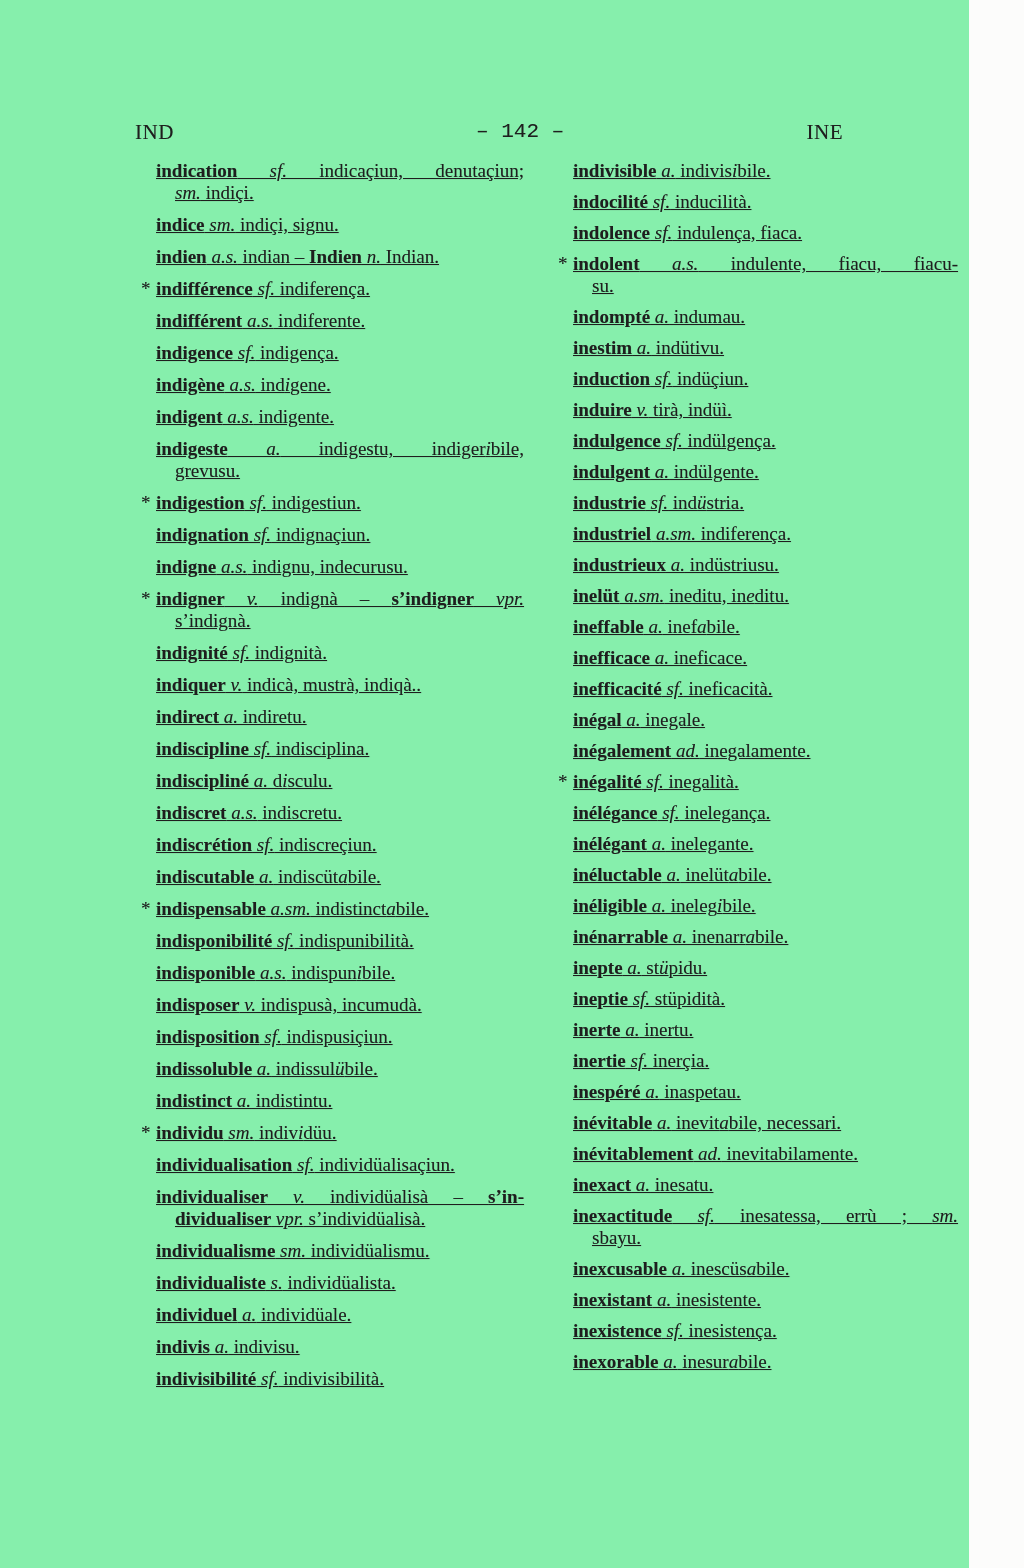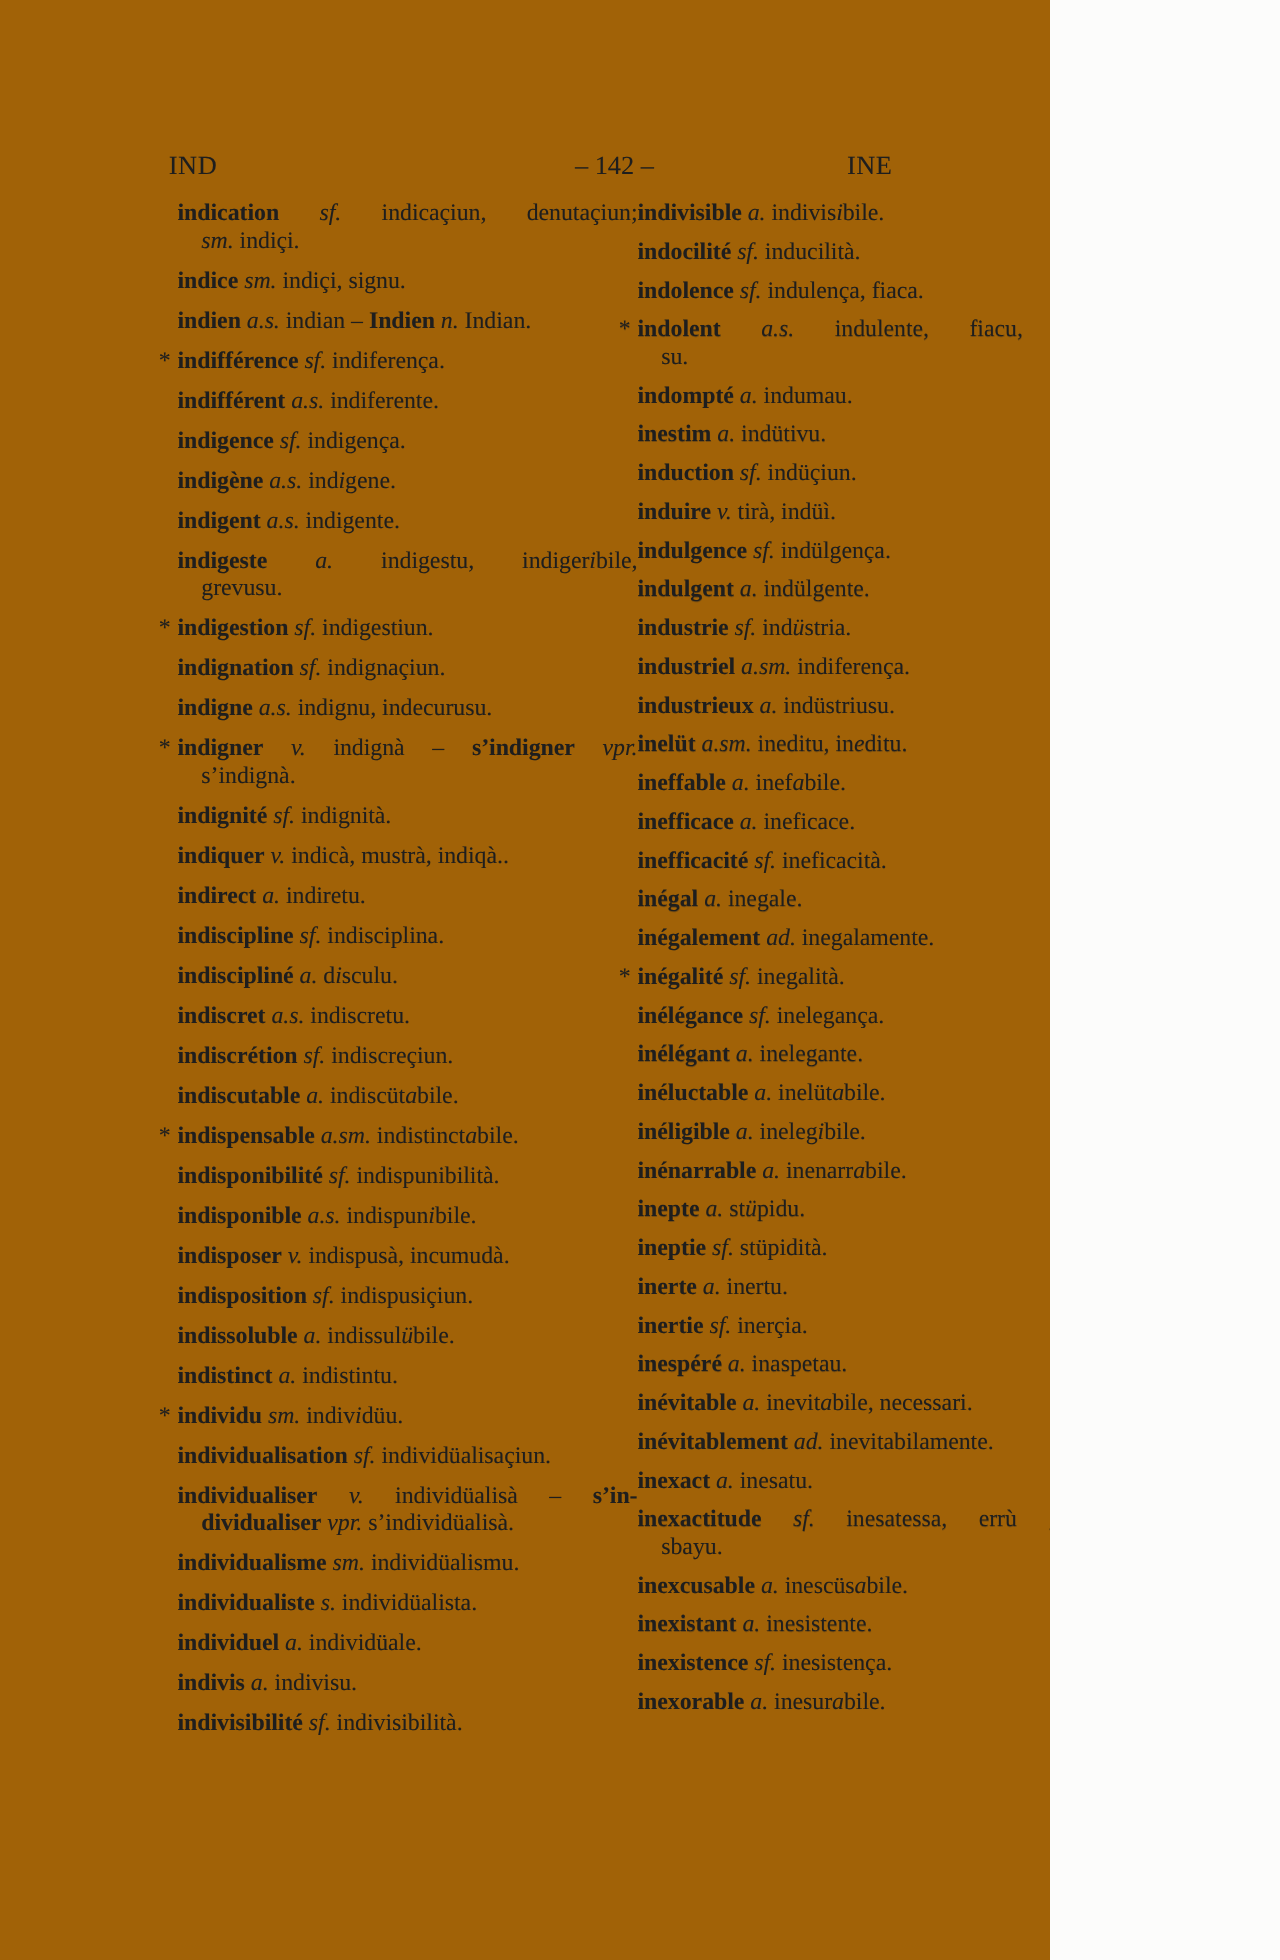--- a/index.html
+++ b/index.html
@@ -4,34 +4,34 @@
 <style>
   * { margin: 0; padding: 0; box-sizing: border-box; }
   html, body { background: #fcfcfb; }
   body {
     width: 1024px; height: 1568px;
     font-family: "Liberation Serif", "DejaVu Serif", serif;
     color: #1e1e1e;
   }
   .page {
     position: relative;
-    width: 840px; height: 1568px;
-    background: #a16207;
+    width: 969px; height: 1568px;
+    background: #86efac;
     overflow: hidden;
     text-shadow: 0.2px 0.2px 0.4px rgba(40,40,40,0.35);
   }
   .running-head { position: absolute; top: 120px; left: 0; right: 0; height: 30px; font-size: 21px; }
   .guide-left   { position: absolute; left: 135px; top: 0; letter-spacing: 0.5px; }
-  .page-number  { position: absolute; left: 460px; top: 0; }
+  .page-number  { position: absolute; left: 476px; top: 0; font-family: Liberation Mono, monospace; }
   .guide-right  { position: absolute; right: 126px; top: 0; letter-spacing: 0.5px; }
 
   .columns {
-    position: absolute; top: 160px; left: 142px;
-    display: flex; 
-    font-size: 19px; line-height: 22px;
+    position: absolute; top: 160px; left: 156px;
+    display: flex; gap: 49px;
+    font-size: 19px; line-height: 22px; text-decoration: underline;
   }
   .col-left  { width: 368px; }
   .col-right { width: 385px; }
 
   .entry { position: relative; margin-bottom: 10px; }
   .col-right .entry { margin-bottom: 9px; }
   .entry .line.cont { padding-left: 19px; }
   .entry .line.just { text-align: justify; text-align-last: justify; }
   .star { position: absolute; left: -15px; top: 0px; }
   .seg-b { font-weight: 700; }

